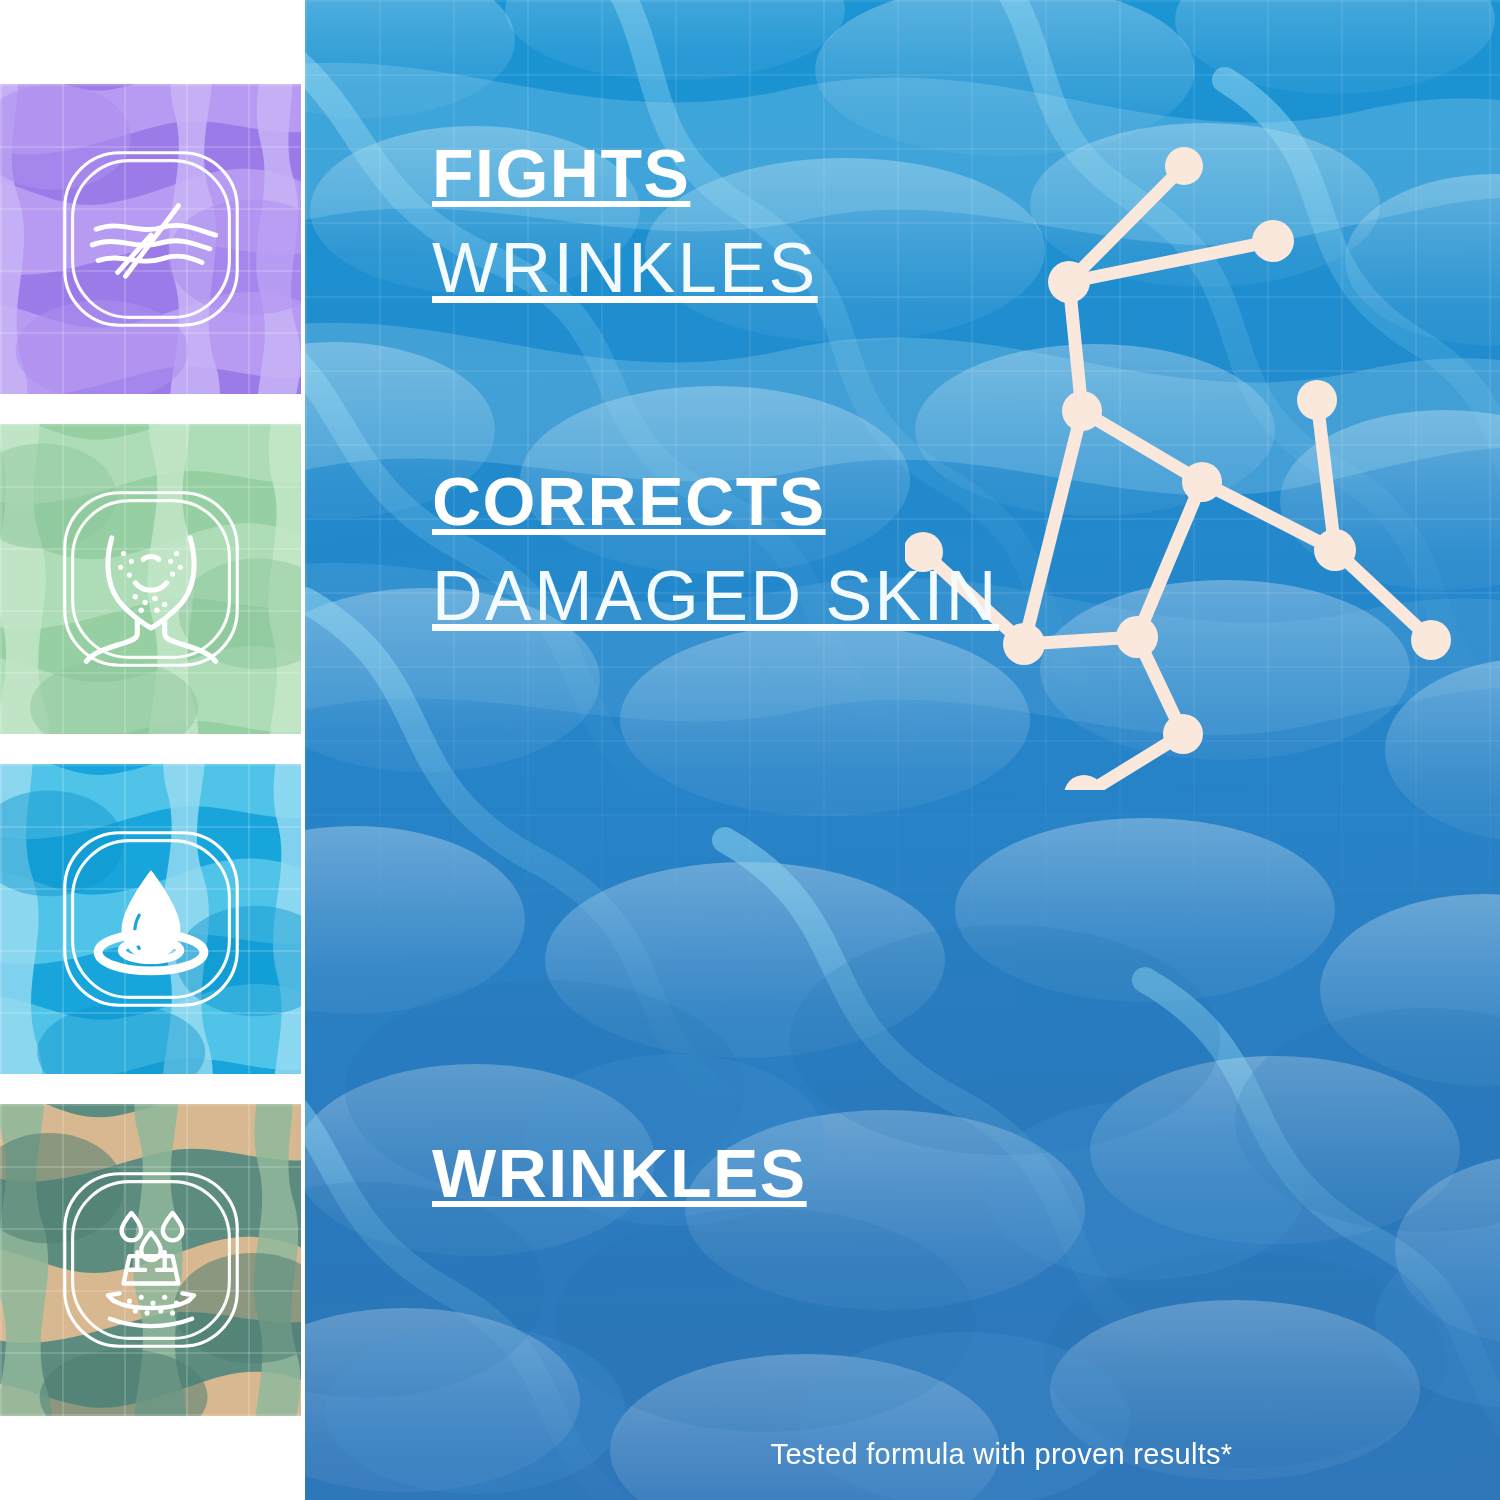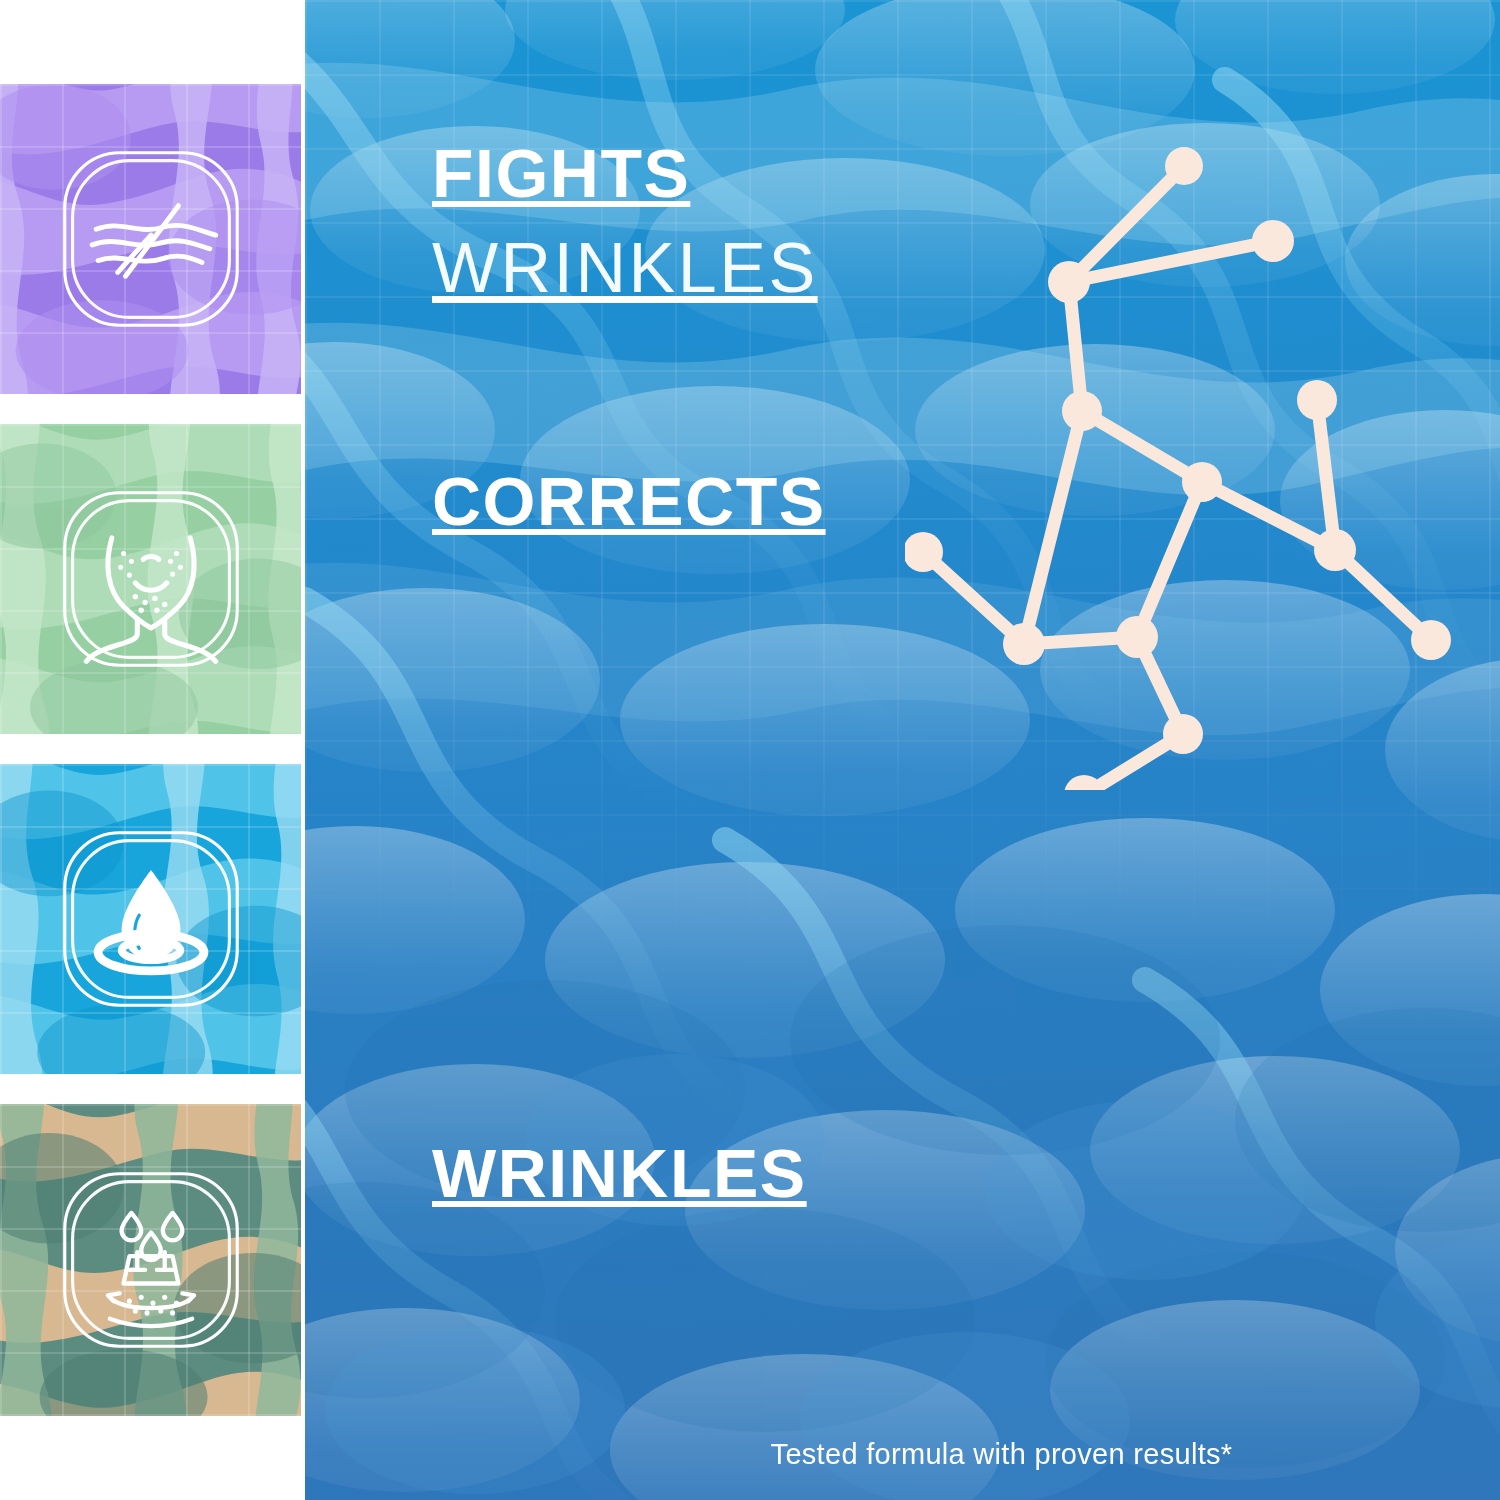--- a/index.html
+++ b/index.html
@@ -401,20 +401,21 @@
 
     <div class="features">
 
       <div class="feature feature-1">
         <span class="fl-1">FIGHTS</span>
         <span class="fl-2">WRINKLES</span>
       </div>
 
       <div class="feature feature-2">
         <span class="fl-1">CORRECTS</span>
+        <span class="fl-2">DAMAGED SKIN</span>
       </div>
 
 
       <div class="feature feature-4">
         <span class="fl-1">WRINKLES</span>
       </div>
 
       <div class="footnote">Tested formula with proven results*</div>
     </div>
   </div>

